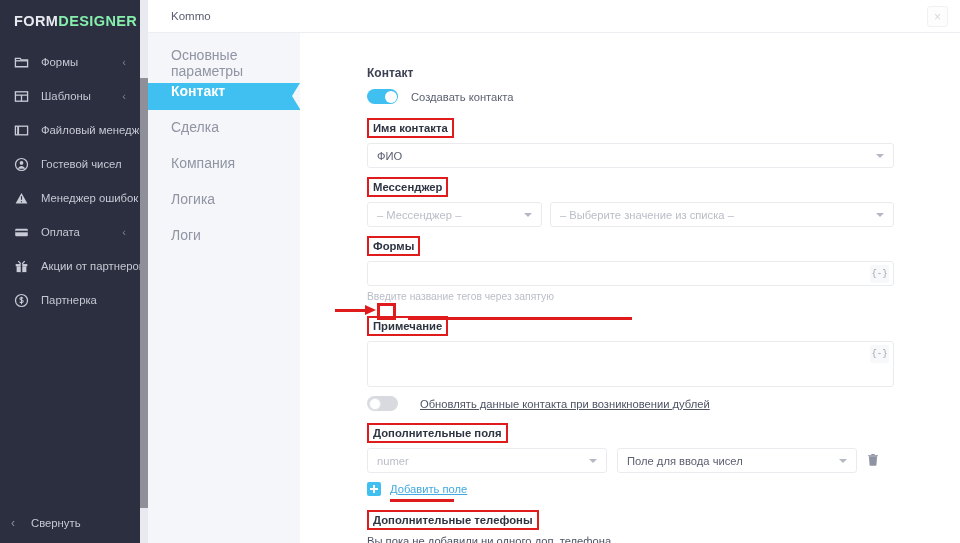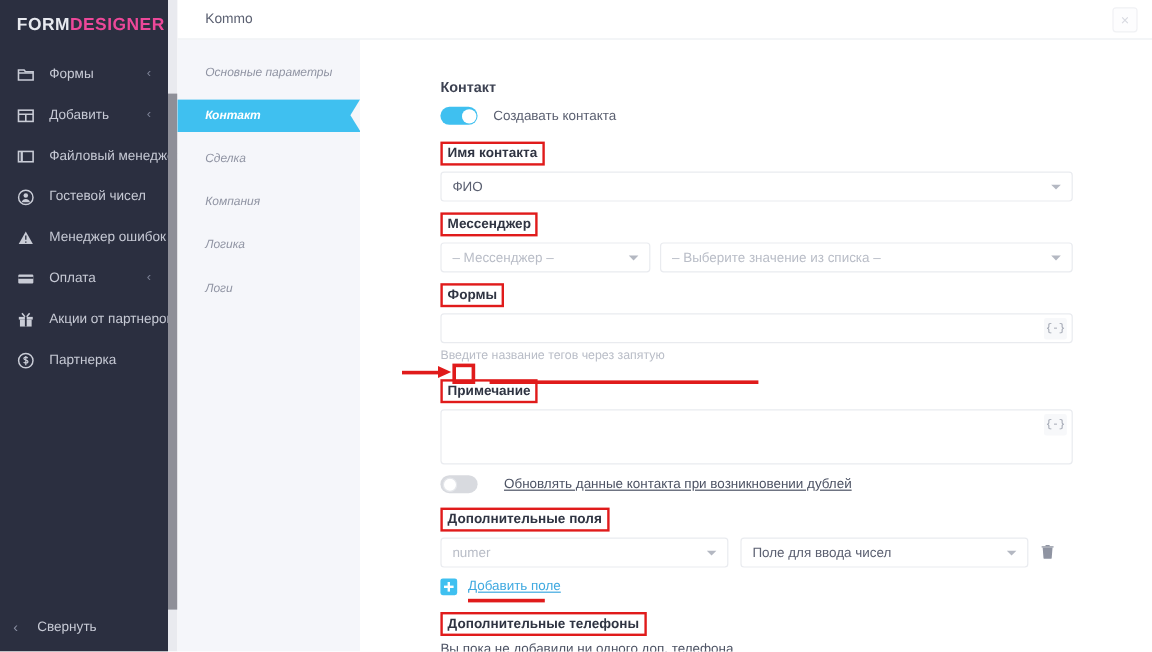--- a/index.html
+++ b/index.html
@@ -18,21 +18,21 @@
     position: relative;
     flex: 0 0 140px;
   }
   .brand {
     padding: 13px 0 0 14px;
     font-size: 14.5px;
     font-weight: bold;
     letter-spacing: 0.4px;
   }
   .brand .b1 { color: #e8eaf0; }
-  .brand .b2 { color: #ec4899; }
+  .brand .b2 { color: #86efac; }
 
   .nav { margin-top: 16px; }
   .nav-item {
     display: flex; align-items: center;
     height: 34px;
     padding-left: 13px;
     position: relative;
     cursor: pointer;
   }
   .nav-ico {
@@ -106,28 +106,27 @@
 
   
   .subnav {
     width: 152px; flex: 0 0 152px;
     background: #f5f6fa;
     padding-top: 14px;
     height: 510px;
   }
   .subnav-item {
     height: 27px;
-    display: flex; align-items: center;
+    display: flex; align-items: flex-start;
     padding-left: 23px;
-    font-size: 10px;
+    font-size: 14px;
     color: #9094a3;
     margin-bottom: 9px;
     position: relative;
     cursor: pointer;
-    font-style: italic;
   }
   .subnav-item.active {
     background: #3fc0f0;
     color: #ffffff;
     font-weight: bold;
   }
   .subnav-item.active:after {
     content: "";
     position: absolute; right: -0px; top: 0;
     width: 0; height: 0;
@@ -297,21 +296,21 @@
         <span class="nav-chev">‹</span>
       </div>
 
       <div class="nav-item">
         <span class="nav-ico">
           <svg width="15" height="15" viewBox="0 0 16 16" fill="none" stroke="currentColor" stroke-width="1.4">
               <rect x="1.5" y="3" width="13" height="10"></rect>
               <path d="M1.5 6.6h13M8 6.6V13"></path>
             </svg>
         </span>
-        <span class="nav-lbl">Добавить</span>
+        <span class="nav-lbl">Шаблоны</span>
         <span class="nav-chev">‹</span>
       </div>
 
       <div class="nav-item">
         <span class="nav-ico">
           <svg width="15" height="15" viewBox="0 0 16 16" fill="none" stroke="currentColor" stroke-width="1.4">
               <rect x="1.5" y="3.4" width="13" height="9.2"></rect>
               <path d="M4.4 3.4v9.2" stroke-width="2"></path>
             </svg>
         </span>

